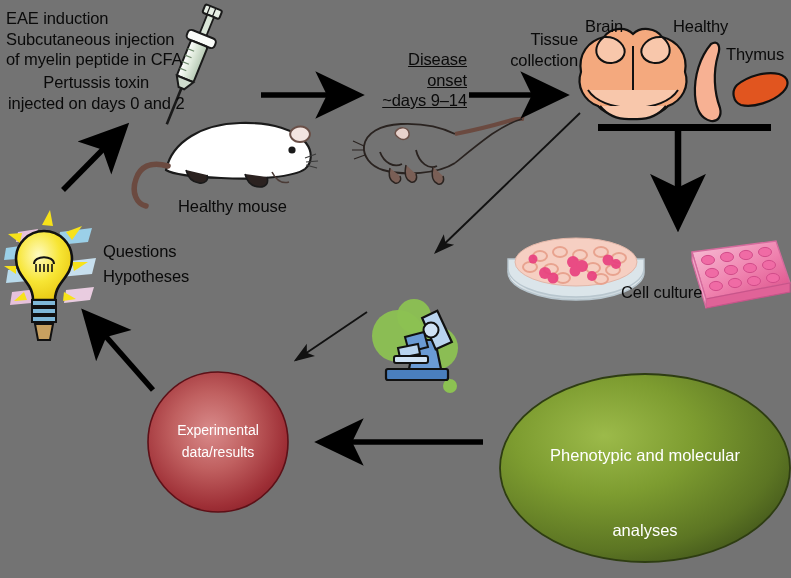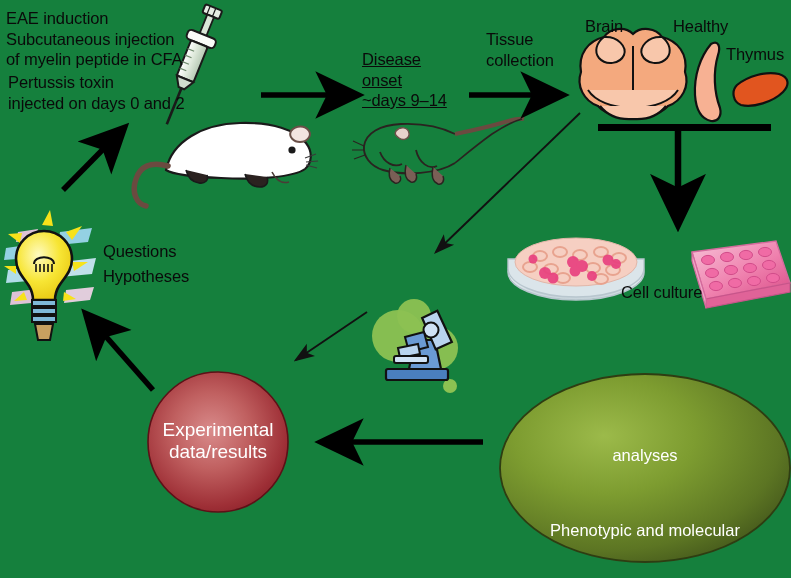--- a/index.html
+++ b/index.html
@@ -8,45 +8,45 @@
     padding: 0;
     background: #ffffff;
   }
   body {
     font-family: "Liberation Sans", sans-serif;
   }
   #canvas {
     position: relative;
     width: 791px;
     height: 578px;
-    background: #15803d;
+    background: #737373;
     overflow: hidden;
   }
   .lbl {
     position: absolute;
     color: #0a0a0a;
     font-size: 16.5px;
     line-height: 20.5px;
     white-space: pre;
     letter-spacing: -0.1px;
   }
-  .lbl.ctr { text-align: left; }
+  .lbl.ctr { text-align: right; }
   svg.layer {
     position: absolute;
     left: 0;
     top: 0;
     width: 791px;
     height: 578px;
     overflow: visible;
   }
   .node-text {
     position: absolute;
     color: #ffffff;
     text-align: center;
-    font-size: 19px;
+    font-size: 14px;
     line-height: 22px;
     white-space: pre;
     pointer-events: none;
   }
   .ellipse-text { font-size: 16.5px; line-height: 25px; }
 </style>
 </head>
 <body>
 
 <div id="canvas">
@@ -274,23 +274,24 @@
 
     <circle cx="218" cy="442" r="70" fill="url(#gRed)" stroke="#5d1017" stroke-width="1.6"></circle>
 
     <ellipse cx="645" cy="468" rx="145" ry="94" fill="url(#gGreen)" stroke="#2e3d12" stroke-width="1.8"></ellipse>
   </svg>
 
   <div class="lbl" style="left:6px; top:8px;">EAE induction
 Subcutaneous injection
 of myelin peptide in CFA</div>
 
-  <div class="lbl" style="left:8px; top:72px;">Pertussis toxin
+  <div class="lbl" style="left:8px; top:72px;text-align:center;">Pertussis toxin
 injected on days 0 and 2</div>
 
+  <div class="lbl" style="left:178px; top:196px;">Healthy mouse</div>
 
   <div class="lbl ctr" style="left:362px; top:49px; width:105px;text-decoration:underline;">Disease
 onset
 ~days 9–14</div>
 
   <div class="lbl ctr" style="left:486px; top:29px; width:92px;">Tissue
 collection</div>
 
   <div class="lbl" style="left:585px; top:16px;text-align:center;">Brain</div>
 
@@ -302,21 +303,21 @@
 
 
   <div class="lbl" style="left:103px; top:241px;">Questions</div>
 
   <div class="lbl" style="left:103px; top:266px;">Hypotheses</div>
 
   <div class="node-text" style="left:143px; top:419px; width:150px;">Experimental
 data/results</div>
 
   <div class="node-text ellipse-text" style="left:505px; top:393px; width:280px;">
+    <div>Phenotypic and molecular</div>
     <div>analyses</div>
-    <div>Phenotypic and molecular</div>
     
     
     
     
   </div>
 
 </div>
 
 </body></html>

